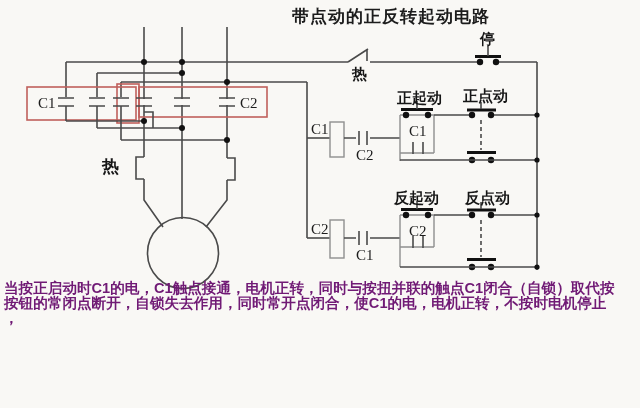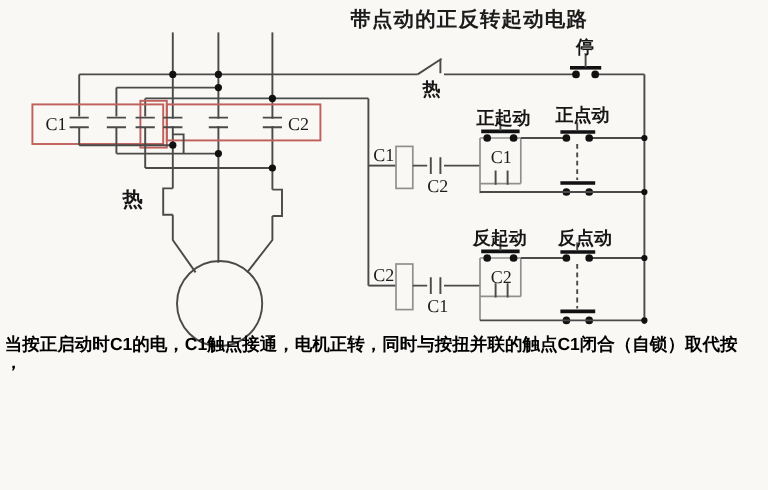--- a/index.html
+++ b/index.html
@@ -9,21 +9,21 @@
     font-family:"Liberation Sans",sans-serif;
   }
   #stage{position:absolute;left:0;top:0;width:544px;height:408px;}
   .title{
     position:absolute;left:292px;top:5px;width:340px;
     font-family:"Liberation Serif",serif;font-weight:bold;
     font-size:17px;color:#1c1c1c;letter-spacing:1px;white-space:nowrap;
   }
   .desc{
     position:absolute;left:4px;top:281px;width:634px;
-    font-weight:bold;font-size:14.6px;line-height:15.2px;color:#000000;
+    font-weight:bold;font-size:14.6px;line-height:15.2px;color:#701a75;
     letter-spacing:0px;white-space:nowrap;
   }
   svg{position:absolute;left:0;top:0;}
   .w  {stroke:#4a4a4a;stroke-width:1.6;fill:none;}
   .wd {stroke:#4a4a4a;stroke-width:1.6;fill:none;stroke-dasharray:4 3;}
   .gb {stroke:#8f8f8f;stroke-width:1.4;fill:none;}
   .rb {stroke:#c0605c;stroke-width:1.6;fill:none;}
   .blk{stroke:#111;stroke-width:3;fill:none;}
   .dot{fill:#111;stroke:none;}
   .clabel{font-family:"Liberation Serif",serif;font-size:15px;fill:#1c1c1c;}
@@ -188,16 +188,17 @@
     </g>
     <text class="clabel" x="311" y="234">C2</text>
     <text class="clabel" x="356" y="260">C1</text>
     <text class="clabel" x="409" y="236">C2</text>
     <text class="zh" x="394" y="203">反起动</text>
     <text class="zh" x="465" y="203">反点动</text>
   </svg>
 
   <div class="desc">
     <div>当按正启动时C1的电，C1触点接通，电机正转，同时与按扭并联的触点C1闭合（自锁）取代按</div>
+    <div>按钮的常闭点断开，自锁失去作用，同时常开点闭合，使C1的电，电机正转，不按时电机停止</div>
     <div>，</div>
   </div>
 
 </div>
 
 </body></html>

